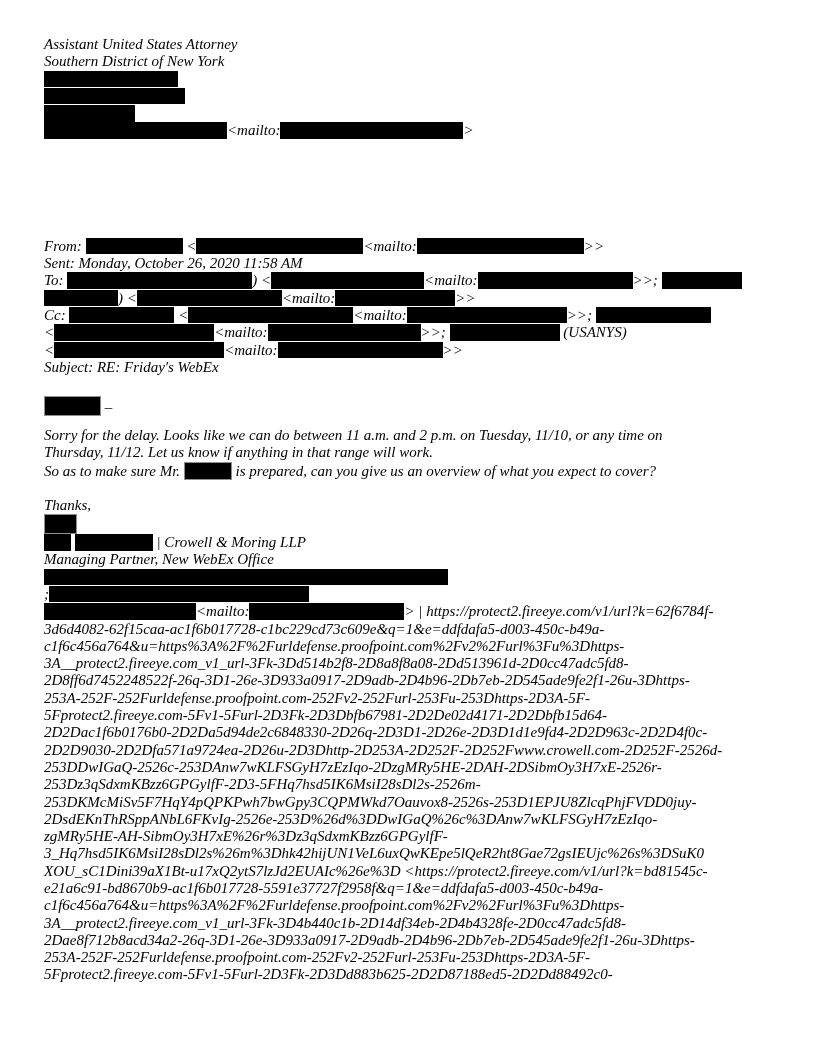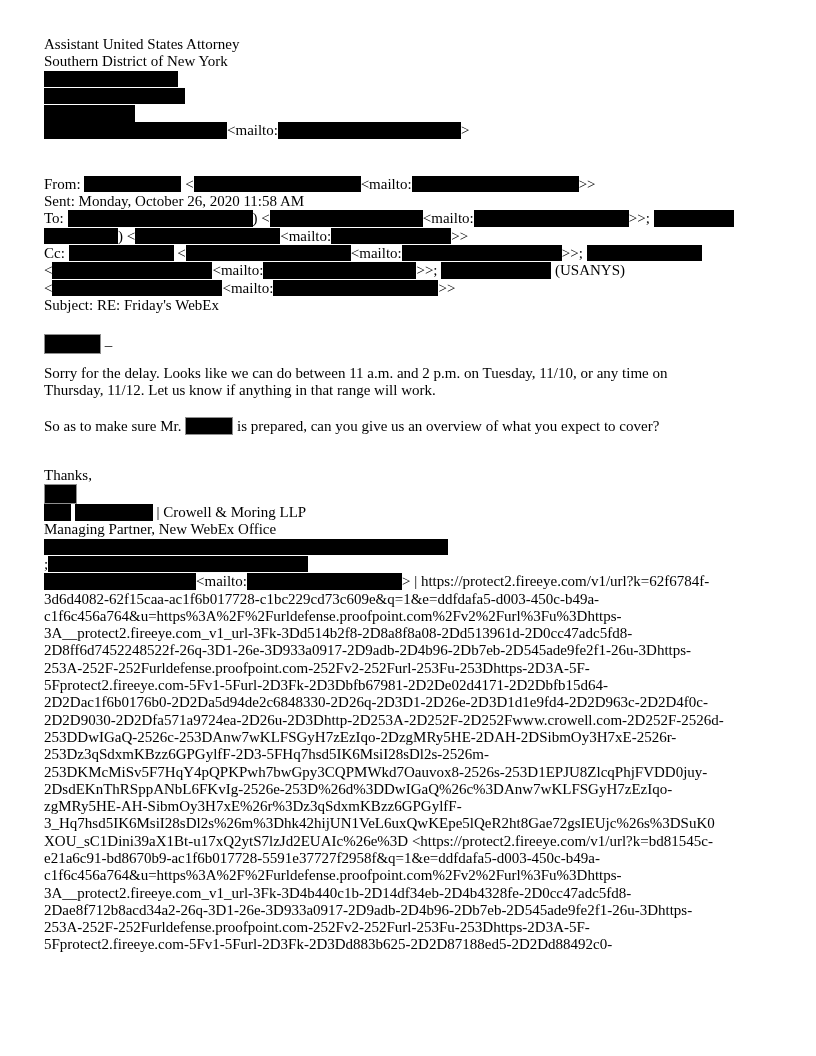--- a/index.html
+++ b/index.html
@@ -5,21 +5,21 @@
   html, body { margin: 0; padding: 0; }
   body {
     width: 816px;
     height: 1056px;
     background: #ffffff;
     color: #000000;
     font-family: "Liberation Serif", "DejaVu Serif", serif;
     font-size: 15px;
     overflow: hidden;
   }
-  .page { padding: 36px 38px 0 44px; }
+  .page { padding: 36px 38px 0 44px; font-style: italic; }
   .line { line-height: 17.3px; white-space: pre; }
   .redact {
     display: inline-block;
     background: #000000;
     height: 16.5px;
     vertical-align: -3.5px;
     box-sizing: border-box;
   }
   .redact.outlined { border: 1px solid #8f8f8f; }
   .section { margin: 0; }
@@ -29,41 +29,41 @@
 
 <div class="page">
   <div class="section">
       <div class="line"><span>Assistant United States Attorney</span></div>
       <div class="line"><span>Southern District of New York</span></div>
       <div class="line"><span class="redact" style="width: 134px;"></span></div>
       <div class="line"><span class="redact" style="width: 141px;"></span></div>
       <div class="line"><span class="redact" style="width: 91px;"></span></div>
       <div class="line"><span class="redact" style="width: 183px;"></span><span>&lt;mailto:</span><span class="redact" style="width: 183px;"></span><span>&gt;</span></div>
     </div>
-  <div class="section" style="margin-top:36px">
+  <div class="section" style="margin-top:98px">
       <div class="line"><span>From: </span><span class="redact" style="width: 97px;"></span><span> &lt;</span><span class="redact" style="width: 167px;"></span><span>&lt;mailto:</span><span class="redact" style="width: 167px;"></span><span>&gt;&gt;</span></div>
       <div class="line"><span>Sent: Monday, October 26, 2020 11:58 AM</span></div>
       <div class="line"><span>To: </span><span class="redact" style="width: 185px;"></span><span>) &lt;</span><span class="redact" style="width: 153px;"></span><span>&lt;mailto:</span><span class="redact" style="width: 155px;"></span><span>&gt;&gt;; </span><span class="redact" style="width: 80px;"></span></div>
       <div class="line"><span class="redact" style="width: 74px;"></span><span>) &lt;</span><span class="redact" style="width: 145px;"></span><span>&lt;mailto:</span><span class="redact" style="width: 120px;"></span><span>&gt;&gt;</span></div>
       <div class="line"><span>Cc: </span><span class="redact" style="width: 105px;"></span><span> &lt;</span><span class="redact" style="width: 165px;"></span><span>&lt;mailto:</span><span class="redact" style="width: 160px;"></span><span>&gt;&gt;; </span><span class="redact" style="width: 115px;"></span></div>
       <div class="line"><span>&lt;</span><span class="redact" style="width: 160px;"></span><span>&lt;mailto:</span><span class="redact" style="width: 153px;"></span><span>&gt;&gt;; </span><span class="redact" style="width: 110px;"></span><span> (USANYS)</span></div>
       <div class="line"><span>&lt;</span><span class="redact" style="width: 170px;"></span><span>&lt;mailto:</span><span class="redact" style="width: 165px;"></span><span>&gt;&gt;</span></div>
       <div class="line"><span>Subject: RE: Friday's WebEx</span></div>
     </div>
   <div class="section" style="margin-top:20px">
       <div class="line"><span class="redact outlined" style="width: 57px; height: 20px; vertical-align: -4.5px;"></span><span> –</span></div>
     </div>
   <div class="section" style="margin-top:11px">
       <div class="line"><span>Sorry for the delay. Looks like we can do between 11 a.m. and 2 p.m. on Tuesday, 11/10, or any time on</span></div>
       <div class="line"><span>Thursday, 11/12. Let us know if anything in that range will work.</span></div>
     </div>
-  <div class="section" style="margin-top:17px">
+  <div class="section" style="">
       <div class="line"><span>So as to make sure Mr. </span><span class="redact outlined" style="width: 48px; height: 18px; vertical-align: -4.5px;"></span><span> is prepared, can you give us an overview of what you expect to cover?</span></div>
     </div>
-  <div class="section" style="margin-top:32px">
+  <div class="section" style="margin-top:17px">
       <div class="line"><span>Thanks,</span></div>
       <div class="line"><span class="redact outlined" style="width: 33px; height: 20px; vertical-align: -4.5px;"></span></div>
     </div>
   <div class="section" style="">
       <div class="line"><span class="redact" style="width: 27px;"></span><span> </span><span class="redact" style="width: 78px;"></span><span> | Crowell &amp; Moring LLP</span></div>
       <div class="line"><span>Managing Partner, New WebEx Office</span></div>
       <div class="line"><span class="redact" style="width: 404px;"></span></div>
       <div class="line"><span>;</span><span class="redact" style="width: 260px;"></span></div>
       <div class="line"><span class="redact" style="width: 152px;"></span><span>&lt;mailto:</span><span class="redact" style="width: 155px;"></span><span>&gt; | https://protect2.fireeye.com/v1/url?k=62f6784f-</span></div>
     </div>

